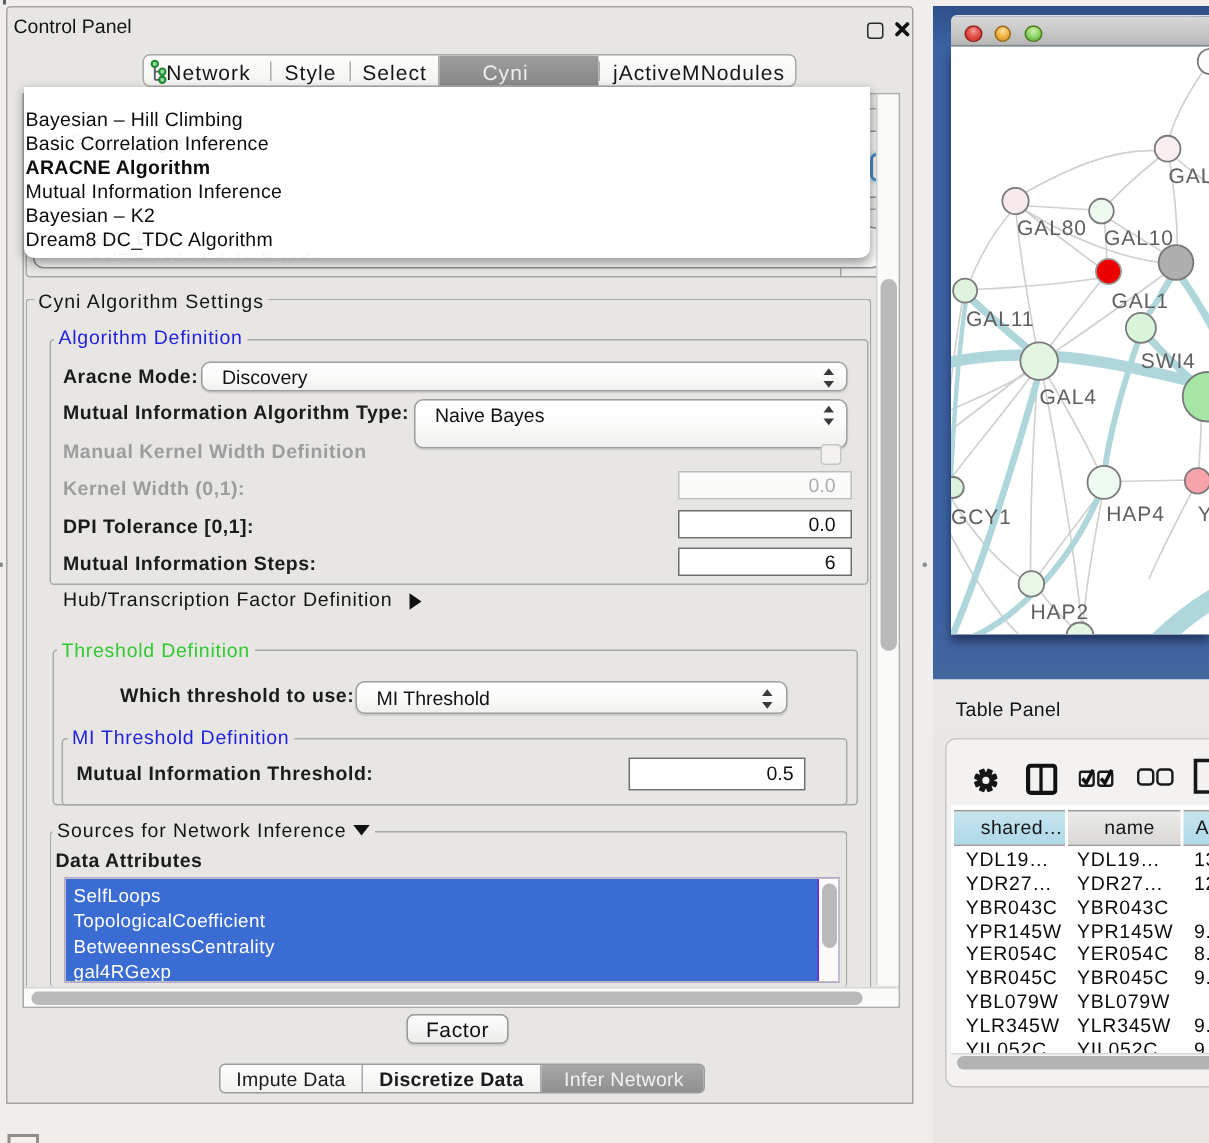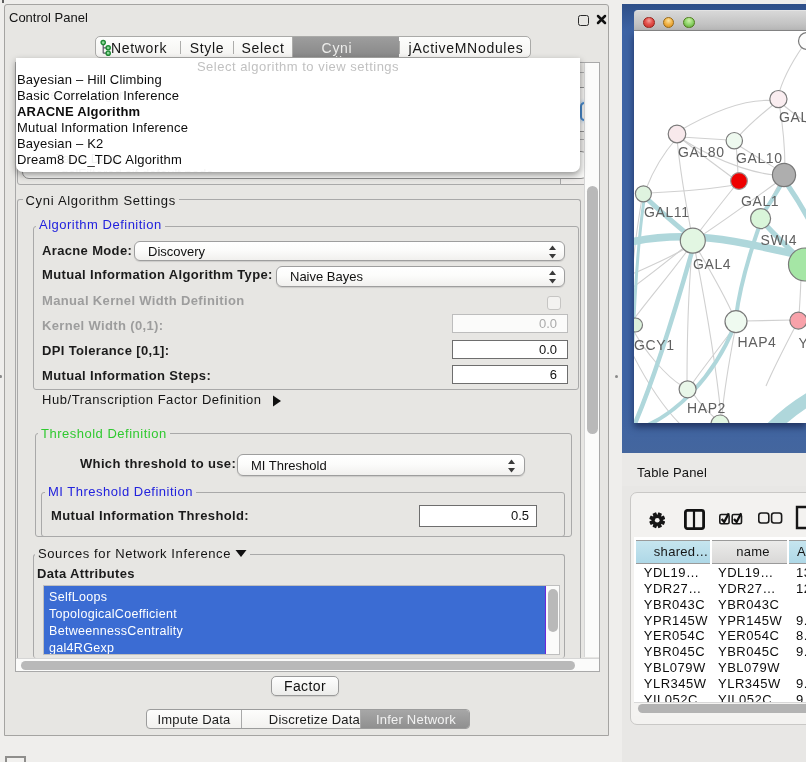--- a/index.html
+++ b/index.html
@@ -72,21 +72,21 @@
 <div class="lbl" style="left:42px;top:242.5px;">Aracne Mode:</div>
 <div class="combo" style="left:134px;top:241px;width:431px;height:19.5px;">
   <div class="ct">Discovery</div>
   <svg class="abs" style="right:7px;top:3px;" width="9" height="14" viewBox="0 0 9 14">
     <path d="M4.5 0.5 L8 5 L1 5 Z" fill="#3a3a3a"></path>
           <path d="M4.5 13.5 L8 9 L1 9 Z" fill="#3a3a3a"></path>
   </svg>
 </div>
 
 <div class="lbl" style="left:42px;top:267px;">Mutual Information Algorithm Type:</div>
-<div class="combo" style="left:276px;top:265.5px;width:289px;height:21px;padding-left:29px;">
+<div class="combo" style="left:276px;top:265.5px;width:289px;height:33px;padding-left:29px;">
   <div class="ct">Naive Bayes</div>
   <svg class="abs" style="right:7px;top:3px;" width="9" height="14" viewBox="0 0 9 14">
     <path d="M4.5 0.5 L8 5 L1 5 Z" fill="#3a3a3a"></path>
           <path d="M4.5 13.5 L8 9 L1 9 Z" fill="#3a3a3a"></path>
   </svg>
 </div>
 
 <div class="glbl" style="left:42px;top:293px;">Manual Kernel Width Definition</div>
 <div class="abs" style="left:547px;top:296px;width:12px;height:12px;border:1.5px solid #c6c5c3;border-radius:3px;background:#f3f2f0;"></div>
 
@@ -141,26 +141,25 @@
 <div class="abs" style="left:16px;top:658px;width:583px;height:13px;background:#fbfbfa;border-top:1px solid #d6d6d6;box-sizing:border-box;"></div>
 <div class="thumbV" style="left:21px;top:660.5px;width:554px;height:9px;border-radius:5px;"></div>
 
 <div class="abs" style="left:271px;top:676px;width:68px;height:20px;border:1px solid #9a9a9a;border-radius:5px;background:linear-gradient(180deg,#fefefe,#ececea);box-sizing:border-box;text-align:center;font-size:14px;letter-spacing:0.4px;color:#111;line-height:18px;box-shadow:0 1px 1px rgba(0,0,0,0.1);">Factor</div>
 
 <div class="abs" style="left:146px;top:709px;width:324px;height:20px;border:1px solid #9c9c9c;border-radius:4px;background:linear-gradient(180deg,#fdfdfc,#f2f1ef);box-sizing:border-box;overflow:hidden;padding-left:36px;">
   <div class="abs" style="left:94px;top:0;width:1px;height:20px;background:#a9a9a9;"></div>
   <div class="abs" style="left:213px;top:0;width:1px;height:20px;background:#a9a9a9;"></div>
   <div class="abs" style="left:214px;top:0;width:110px;height:20px;background:linear-gradient(180deg,#a7a7a7,#8d8d8d);"></div>
   <div class="abs" style="left:0px;top:1.5px;width:94px;text-align:center;font-size:13px;color:#1b1b1b;letter-spacing:0.2px;">Impute Data</div>
-  <div class="abs" style="left:95px;top:1.5px;width:118px;text-align:right;font-size:13px;color:#1b1b1b;letter-spacing:0.2px;">Discretize Data</div>
+  <div class="abs" style="left:95px;top:1.5px;width:118px;text-align:center;font-size:13px;color:#1b1b1b;letter-spacing:0.2px;font-weight:bold;">Discretize Data</div>
   <div class="abs" style="left:214px;top:1.5px;width:110px;text-align:center;font-size:13px;color:#f2f2f2;letter-spacing:0.2px;">Infer Network</div>
 </div>
 
 <div class="abs" id="popup" style="left:16px;top:58px;width:564px;height:114px;background:#fff;border-radius:0 0 7px 7px;box-shadow:0 3px 7px rgba(0,0,0,0.4);overflow:hidden;">
-  <div class="abs" style="left:0;top:0.5px;width:564px;text-align:center;font-size:13px;letter-spacing:0.5px;color:#c1c1c1;">Select algorithm to view settings</div>
   <div class="abs" style="left:20px;top:29px;font-size:13px;color:rgba(60,60,60,0.07);">Inference Algorithm</div>
   <div class="abs" style="left:40px;top:93px;font-size:13px;color:rgba(60,60,60,0.07);">Table Data</div>
   <div class="abs" style="left:45px;top:108px;font-size:13px;color:rgba(60,60,60,0.06);">galFiltered.sif default node</div>
   <div class="abs" style="left:1px;top:13.5px;font-size:13px;line-height:16px;letter-spacing:0.2px;color:#0c0c0c;white-space:nowrap;">Bayesian – Hill Climbing<br>Basic Correlation Inference<br><span class="b">ARACNE Algorithm</span><br>Mutual Information Inference<br>Bayesian – K2<br>Dream8 DC_TDC Algorithm</div>
 </div>
 
 <div class="abs" style="left:614.5px;top:374.5px;width:3px;height:3px;border-radius:50%;background:#8a8a8a;"></div>
 <div class="abs" style="left:0px;top:374.5px;width:2px;height:3px;border-radius:0 50% 50% 0;background:#8a8a8a;"></div>
 
 <div class="abs" style="left:5px;top:756px;width:17px;height:12px;border:2px solid #8f8e8c;background:#f2f1ef;"></div>

